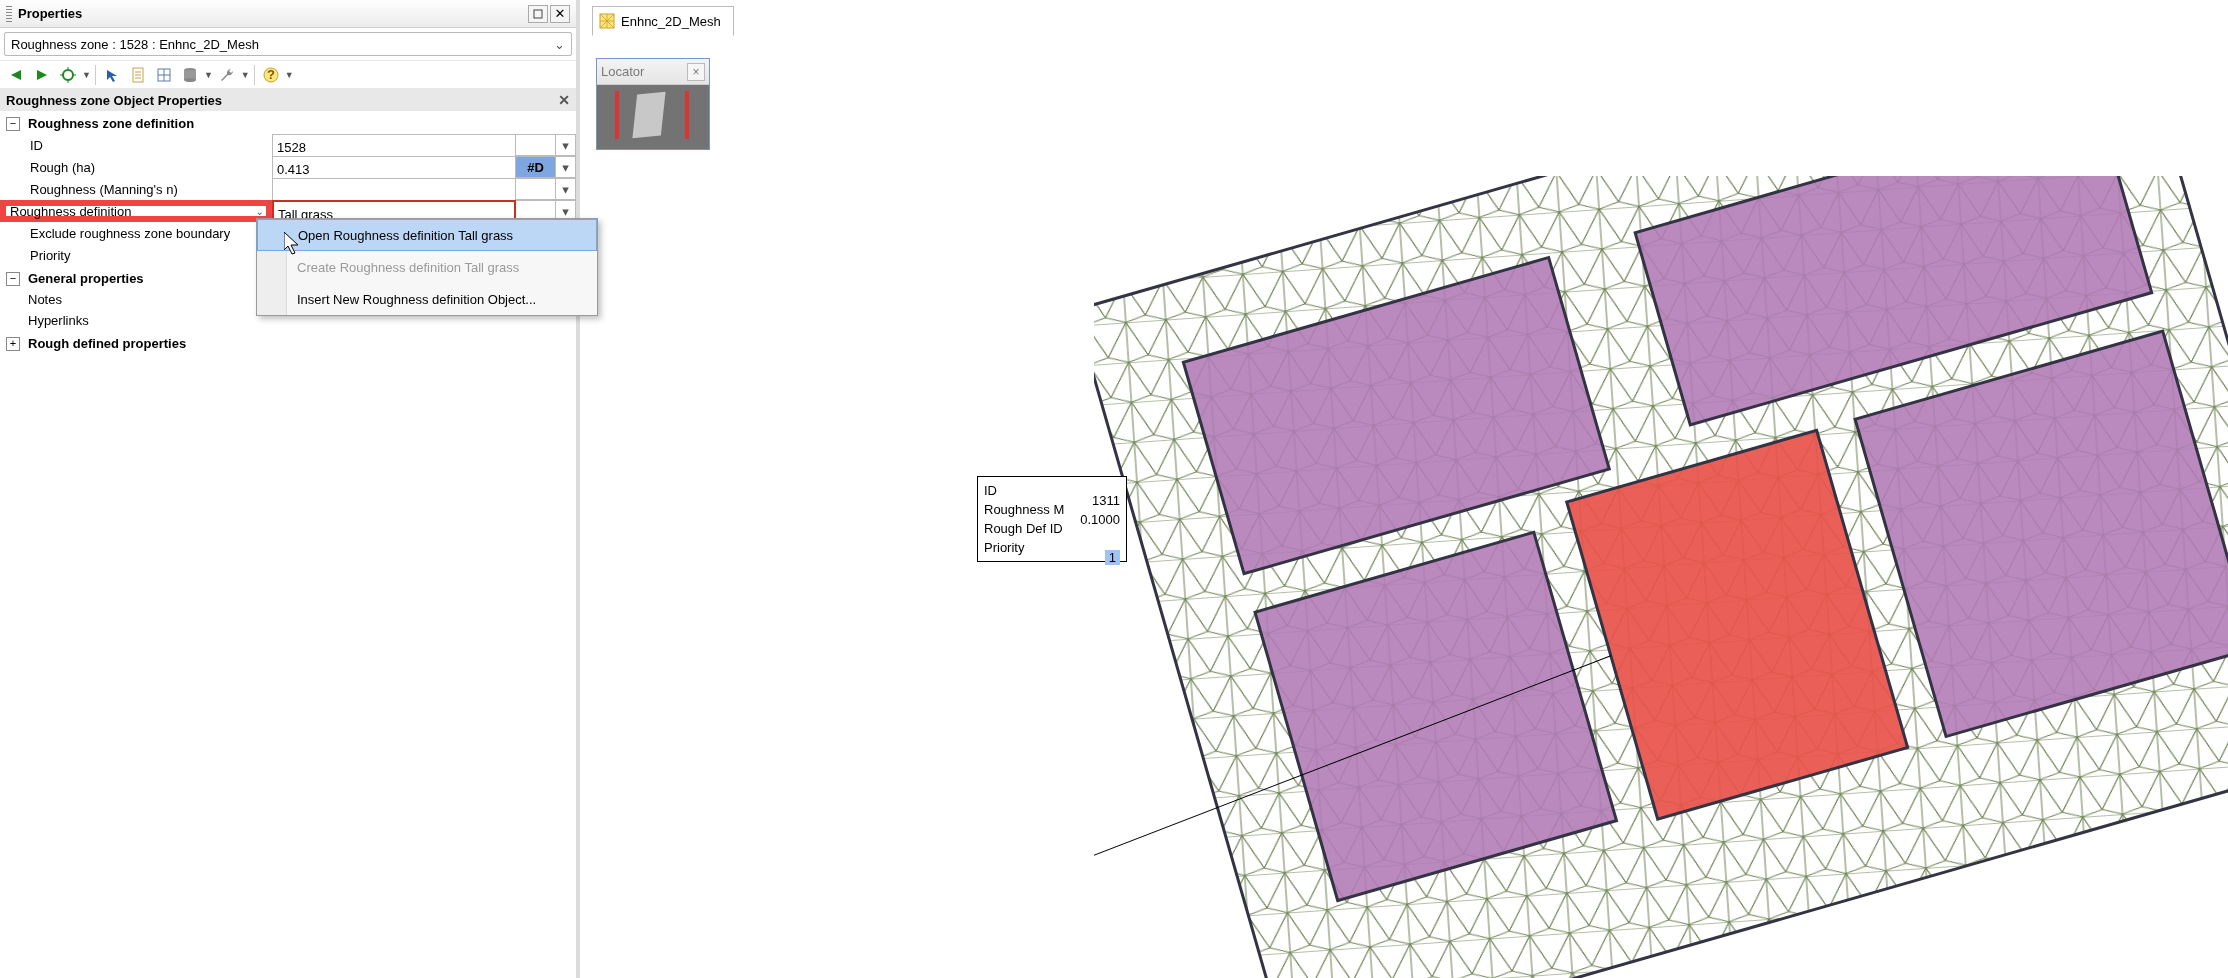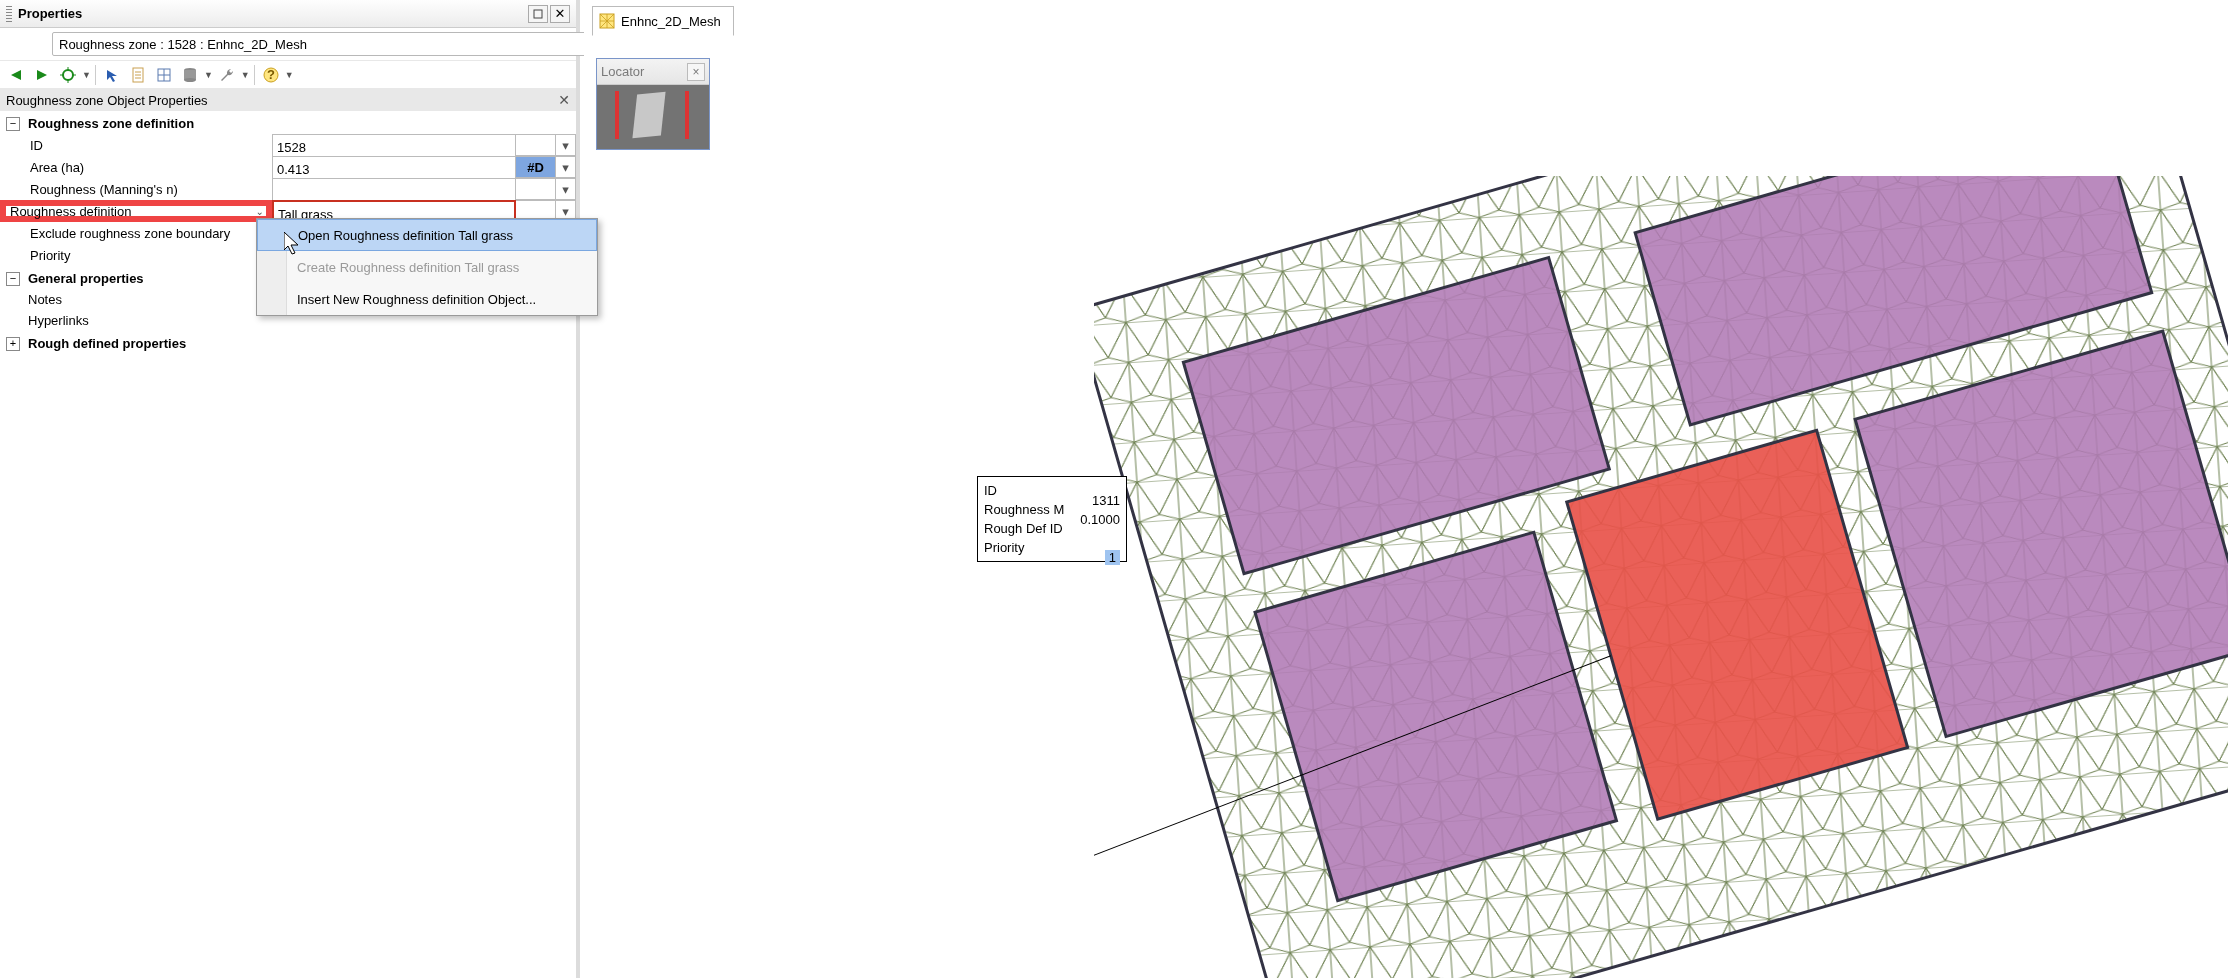--- a/index.html
+++ b/index.html
@@ -7,28 +7,28 @@
   
   
   .props-panel { position: absolute; left: 0; top: 0; width: 580px; height: 978px; background: #fff; border-right: 4px solid #dcdcdc; }
   .props-title { height: 28px; display: flex; align-items: center; padding: 2px 6px; background: linear-gradient(#fefefe,#ececec); border-bottom:1px solid #ccc; }
   .props-title .grip { width:6px; height:16px; background: repeating-linear-gradient(#888 0,#888 1px,transparent 1px,transparent 3px); margin-right:6px;}
   .props-title .title-text { font-weight:600; flex:1; }
   .winbtn { width:20px;height:18px;border:1px solid #aaa;background:#f5f5f5;display:flex;align-items:center;justify-content:center;margin-left:2px;cursor:pointer;font-size:12px;line-height:1;}
   .winbtn.close{font-size:13px;}
   
   .selector-row { padding:4px 4px; border-bottom:1px solid #e8e8e8; }
-  .selector { width:100%; height:24px; border:1px solid #b8b8b8; border-radius:2px; padding:2px 6px; display:flex;align-items:center;justify-content:space-between;background:#fff;margin-left:48px;}
+  .selector { width:100%; height:24px; border:1px solid #b8b8b8; border-radius:2px; padding:2px 6px; display:flex;align-items:center;justify-content:space-between;background:#fff;}
   .selector .arrow{color:#555;}
   
   .toolbar { height:28px; display:flex;align-items:center; gap:2px; padding:2px 4px; border-bottom:1px solid #e8e8e8;}
   .tb-icon{width:24px;height:22px;display:flex;align-items:center;justify-content:center;border:1px solid transparent;cursor:pointer;border-radius:2px;}
   .tb-sep{width:1px;height:20px;background:#ccc;margin:0 2px;}
   
-  .section-hdr { background:#e8e8e8; padding:3px 6px; font-weight:400; display:flex;align-items:center;justify-content:space-between;}
+  .section-hdr { background:#e8e8e8; padding:3px 6px; font-weight:700; display:flex;align-items:center;justify-content:space-between;}
   .section-hdr .close-x{cursor:pointer;color:#555;font-size:14px;}
   
   .tree { padding:2px 0; }
   .tree-row{ display:flex; align-items:center; height:21px; }
   .expander{width:14px;height:14px;border:1px solid #888;display:flex;align-items:center;justify-content:center;font-size:11px;line-height:1;margin:0 4px 0 6px;cursor:pointer;background:#fff;}
   .bold{font-weight:700;}
   .tree-label{padding-left:4px;}
   .indent{width:24px;display:inline-block;}
   
   .field-row{display:flex;align-items:stretch;height:22px;border-bottom:0;}
@@ -173,21 +173,21 @@
 
     <div class="field-row">
       <div class="field-label">ID</div>
       <div class="field-value">
           <span>1528</span>
         </div>
       <div class="field-flag"></div>
       <div class="field-dd">▾</div>
     </div>
     <div class="field-row">
-      <div class="field-label">Area (ha)</div>
+      <div class="field-label">Rough (ha)</div>
       <div class="field-value">
           <span>0.413</span>
         </div>
       <div class="field-flag blue">#D</div>
       <div class="field-dd">▾</div>
     </div>
     <div class="field-row">
       <div class="field-label">Roughness (Manning's n)</div>
       <div class="field-value">
           <span></span>

